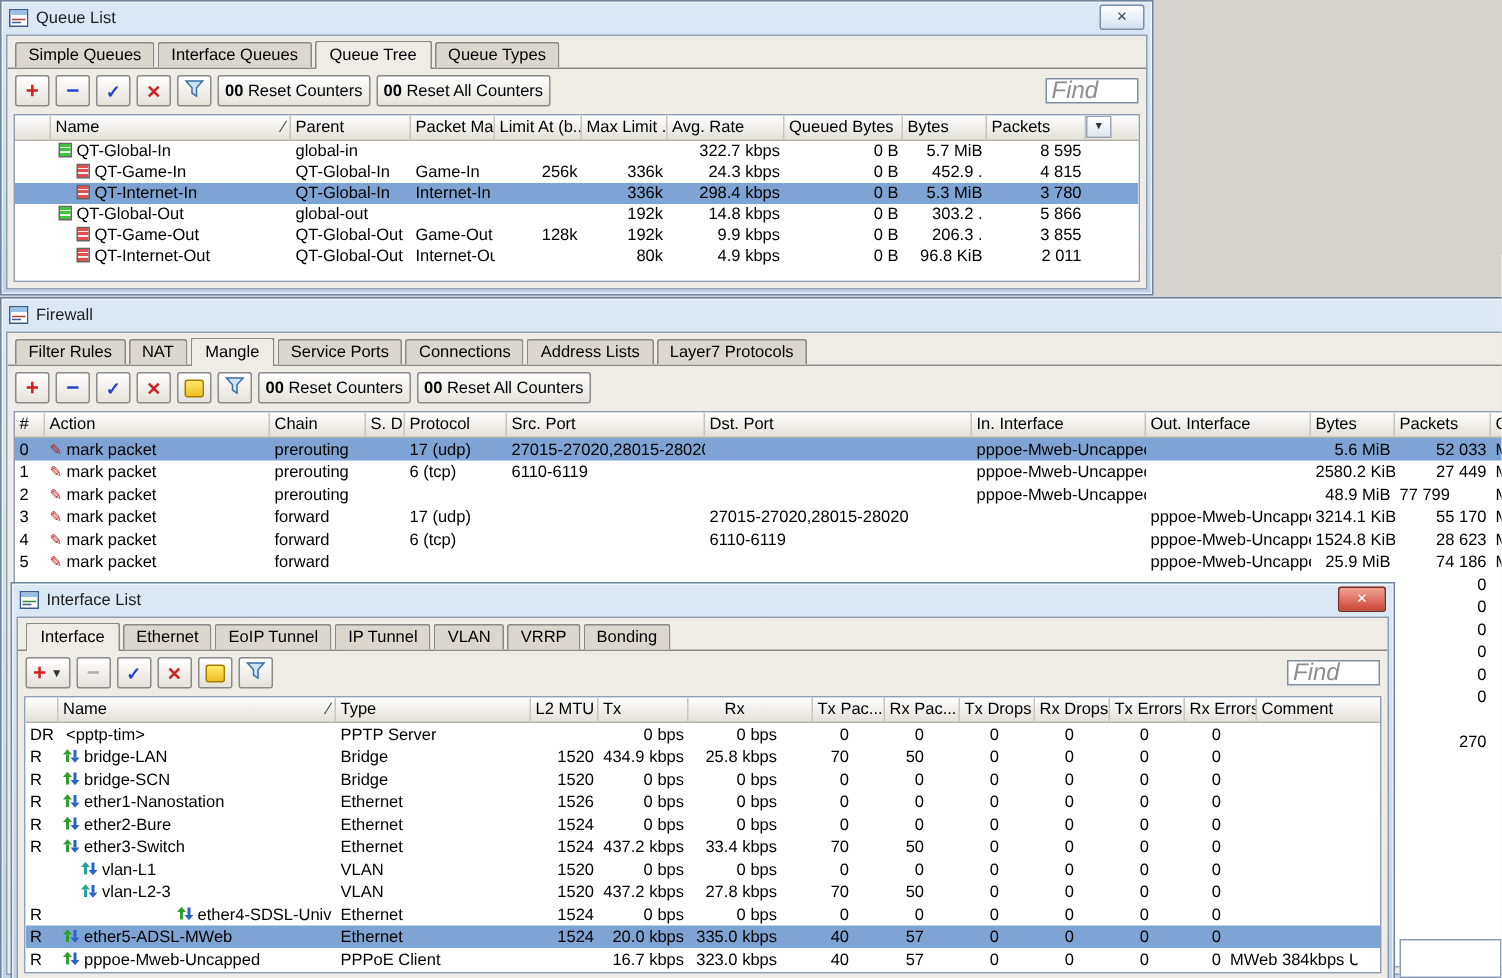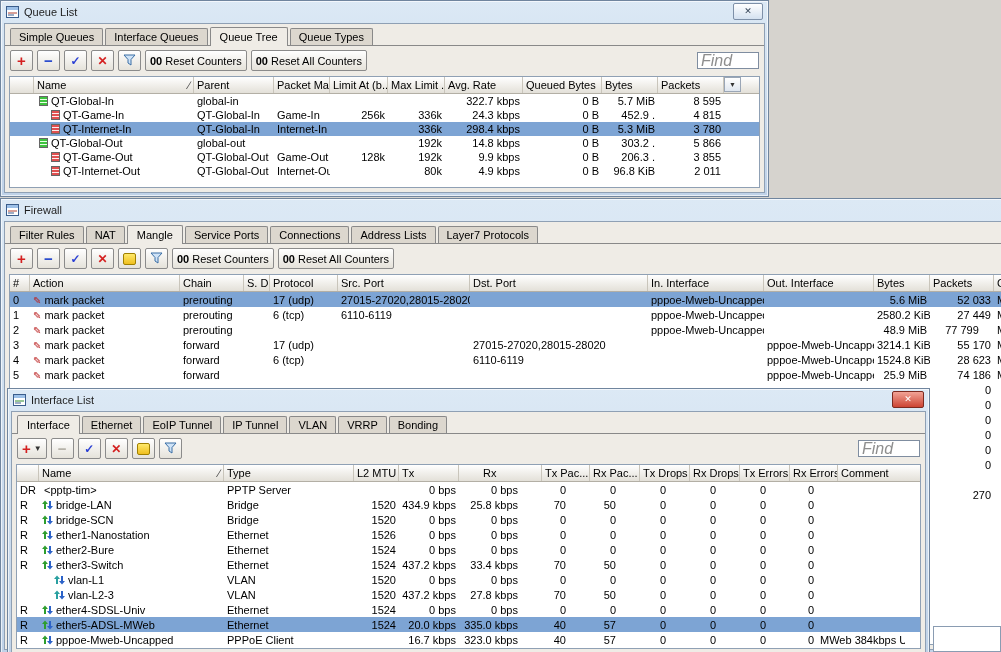--- a/index.html
+++ b/index.html
@@ -190,21 +190,21 @@
             <div class="td" style="width: 20px;">2</div>
             <div class="td" style="width: 150px; padding-left: 3px;"><span class="markic">✎</span><span>mark packet</span></div>
             <div class="td" style="width: 64px;">prerouting</div>
             <div class="td" style="width: 26px;"></div>
             <div class="td" style="width: 68px;"></div>
             <div class="td" style="width: 132px;"></div>
             <div class="td" style="width: 178px;"></div>
             <div class="td" style="width: 116px;">pppoe-Mweb-Uncapped</div>
             <div class="td" style="width: 110px;"></div>
             <div class="td" style="width: 56px; text-align: right;">48.9 MiB</div>
-            <div class="td" style="width: 64px; text-align: center;">77 799</div>
+            <div class="td" style="width: 64px; text-align: left;">77 799</div>
             <div class="td" style="width: 40px;">Mar</div>
           </div>
           <div class="tr">
             <div class="td" style="width: 20px;">3</div>
             <div class="td" style="width: 150px; padding-left: 3px;"><span class="markic">✎</span><span>mark packet</span></div>
             <div class="td" style="width: 64px;">forward</div>
             <div class="td" style="width: 26px;"></div>
             <div class="td" style="width: 68px;">17 (udp)</div>
             <div class="td" style="width: 132px;"></div>
             <div class="td" style="width: 178px;">27015-27020,28015-28020</div>
@@ -776,21 +776,21 @@
             <div class="td" style="width: 48px; text-align: right;">70</div>
             <div class="td" style="width: 50px; text-align: right;">50</div>
             <div class="td" style="width: 50px; text-align: right;">0</div>
             <div class="td" style="width: 50px; text-align: right;">0</div>
             <div class="td" style="width: 50px; text-align: right;">0</div>
             <div class="td" style="width: 48px; text-align: right;">0</div>
             <div class="td" style="width: 88px;"></div>
           </div>
           <div class="tr">
             <div class="td" style="width: 22px;">R</div>
-            <div class="td" style="width: 185px; padding-left: 3px;"><span class="ific">
+            <div class="td" style="width: 185px; padding-left: 3px; text-align: right;"><span class="ific">
                 <svg width="11" height="10" viewBox="0 0 11 10">
                   <path d="M0 4 L3 0.5 L6 4 Z" fill="#2e9e2e"></path>
                   <rect x="2" y="4" width="2" height="5" fill="#2e9e2e"></rect>
                   <path d="M5 6 L8 9.5 L11 6 Z" fill="#2b62c8"></path>
                   <rect x="7" y="1" width="2" height="5" fill="#2b62c8"></rect>
                 </svg>
               </span><span>ether4-SDSL-Univ</span></div>
             <div class="td" style="width: 130px;">Ethernet</div>
             <div class="td" style="width: 45px; text-align: right;">1524</div>
             <div class="td" style="width: 60px; text-align: right;">0 bps</div>

